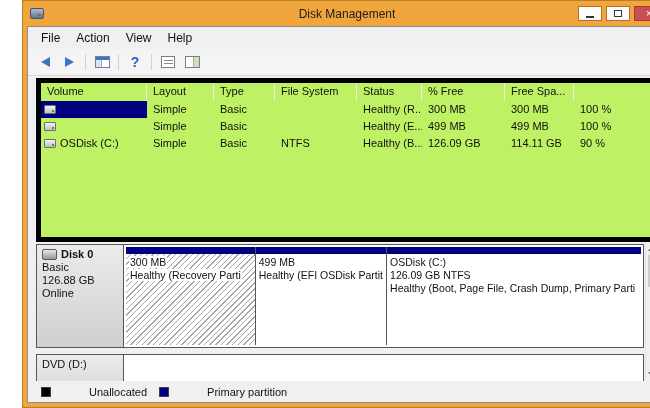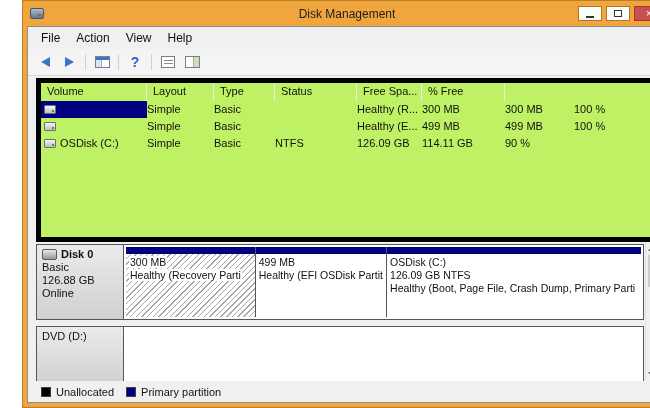--- a/index.html
+++ b/index.html
@@ -44,30 +44,30 @@
   .ico-pane::before { content:""; position:absolute; top:0; right:0; bottom:0; width:5px; background:#cfe0b9; border-left:1px solid #9aaabb; }
 
   
   .content { flex:1; display:flex; flex-direction:column; padding:2px 8px 0; min-height:0; position:relative; }
 
   .vlist { flex:0 0 164px; background:#bef264; border:5px solid #000000; font-size:11px; overflow:hidden; }
   .vhead, .vrow { display:grid; grid-template-columns:106px 67px 61px 82px 65px 83px 69px 1fr; }
   .vhead { height:18px; }
   .vhead .hc { line-height:17px; padding-left:6px; border-right:1px solid #ececec; white-space:nowrap; overflow:hidden; }
   .vrow { height:17px; line-height:17px; }
-  .vrow .c { white-space:nowrap; overflow:hidden; }
+  .vrow .c { padding-left:6px; white-space:nowrap; overflow:hidden; }
   .volcell { display:flex; align-items:center; gap:4px; padding-left:3px !important; }
   .volcell.sel { color:#fff; background:#000080; }
   .drive-ico { flex:0 0 12px; width:12px; height:9px; background:linear-gradient(#f6f6f6,#bdbdbd);
                border:1px solid #6f6f6f; border-radius:1px; position:relative; }
   .drive-ico::after { content:""; position:absolute; right:1px; bottom:1px; width:2px; height:2px; background:#3c9b3c; }
 
   
   .graph { flex:1; min-height:0; position:relative; overflow:hidden; padding:2px 14px 0 0; }
-  .disk-row { height:76px; border:1px solid #565656; background:#fff; display:flex; margin-bottom:6px; }
+  .disk-row { height:104px; border:1px solid #565656; background:#fff; display:flex; margin-bottom:6px; }
   .disk-hdr { flex:0 0 87px; border-right:1px solid #565656; background:linear-gradient(#ebebeb,#d0d0d0);
               padding:3px 5px; font-size:11px; }
   .hdr-top { display:flex; align-items:center; gap:4px; font-weight:bold; margin-bottom:1px; }
   .hd-ico { flex:0 0 15px; width:15px; height:11px; background:linear-gradient(#e9e9e9,#969696);
             border:1px solid #5a5a5a; border-radius:2px; }
   .cd-ico { flex:0 0 14px; width:14px; height:14px; border-radius:50%; border:1px solid #667;
             background:radial-gradient(circle, #fff 0 2px, #c3ccd4 2px 5px, #8fa0ac 5px); }
   .hdr-line { line-height:13px; white-space:nowrap; overflow:hidden; }
   .parts { flex:1; display:flex; padding:2px; min-width:0; }
   .part { display:flex; flex-direction:column; min-width:0; }
@@ -83,21 +83,21 @@
 
   .vscroll { position:absolute; top:0; right:0; bottom:0; width:13px; background:#f0f0f0;
              border-left:1px solid #e2e2e2; display:flex; flex-direction:column; align-items:center; }
   .sb-arrow { flex:0 0 13px; width:13px; display:flex; align-items:center; justify-content:center; }
   .sb-tri-up   { width:0; height:0; border-left:4px solid transparent; border-right:4px solid transparent; border-bottom:5px solid #5f5f5f; }
   .sb-tri-down { width:0; height:0; border-left:4px solid transparent; border-right:4px solid transparent; border-top:5px solid #5f5f5f; }
   .sb-thumb { width:9px; height:32px; background:#cdcdcd; }
   .sb-spacer { flex:1; }
 
   .legend { flex:0 0 21px; display:flex; align-items:center; font-size:11px; padding-left:5px; gap:12px; }
-  .leg { display:flex; align-items:center; }
+  .leg { display:flex; align-items:center;gap:33px; }
   .swatch { display:inline-block; width:10px; height:10px; border:1px solid #3f3f3f; margin-right:5px; }
 </style>
 </head>
 <body>
 
 <div class="window" style="background: rgb(240, 166, 61); margin-left: 22px;">
 
   <div class="titlebar">
     <span class="app-icon"></span>
     <span class="title">Disk Management</span>
@@ -145,23 +145,24 @@
         </span>
     </div>
 
     <div class="content">
 
       <div class="vlist">
         <div class="vhead">
           <span class="hc">Volume</span>
           <span class="hc">Layout</span>
           <span class="hc">Type</span>
+          <span class="hc">File System</span>
           <span class="hc">Status</span>
+          <span class="hc">% Free</span>
           <span class="hc">Free Spa...</span>
-          <span class="hc">% Free</span>
         </div>
 
         <div class="vrow">
           <span class="c volcell sel" style="background: rgb(0, 0, 128);">
             <span class="drive-ico"></span>
             <span></span>
           </span>
           <span class="c">Simple</span>
           <span class="c">Basic</span>
           <span class="c"></span>
@@ -186,20 +187,21 @@
         </div>
 
         <div class="vrow">
           <span class="c volcell">
             <span class="drive-ico"></span>
             <span>OSDisk (C:)</span>
           </span>
           <span class="c">Simple</span>
           <span class="c">Basic</span>
           <span class="c">NTFS</span>
+          <span class="c">Healthy (B...</span>
           <span class="c">126.09 GB</span>
           <span class="c">114.11 GB</span>
           <span class="c">90 %</span>
         </div>
       </div>
 
       <div class="graph">
 
         <div class="disk-row">
           <div class="disk-hdr">

